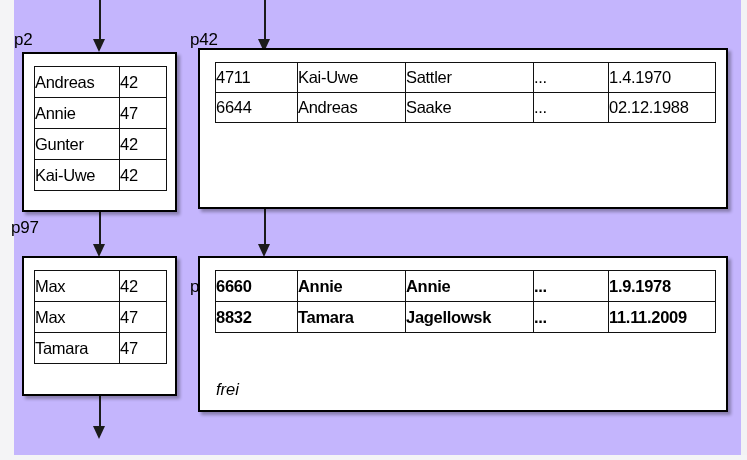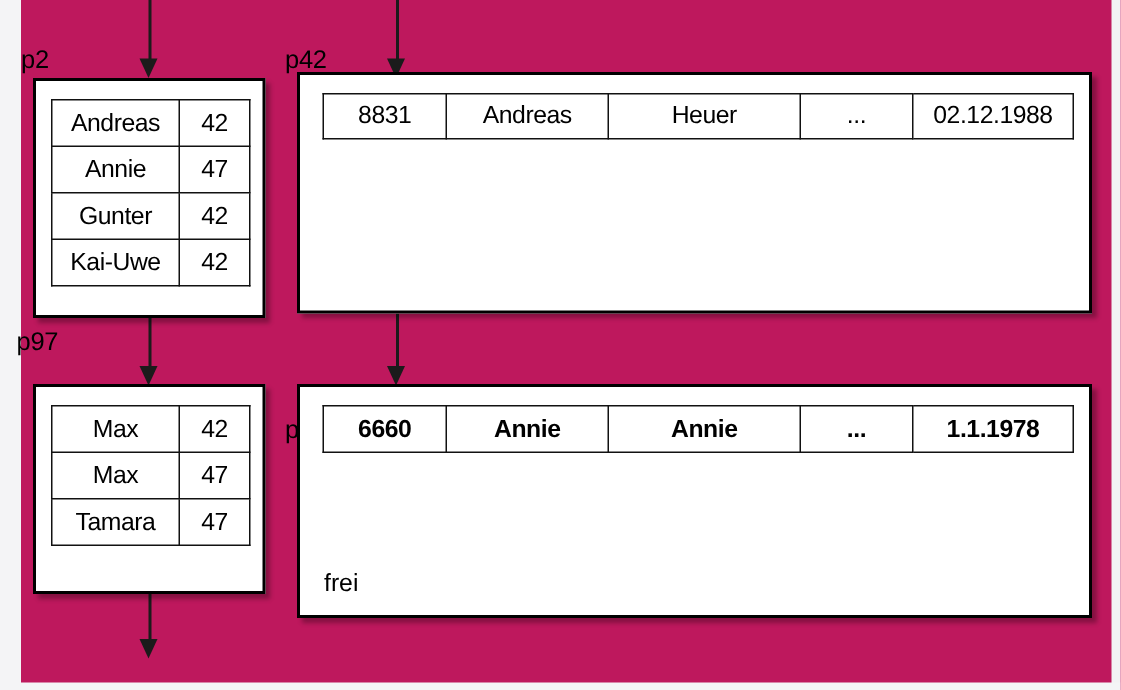--- a/index.html
+++ b/index.html
@@ -8,21 +8,21 @@
     background: #ffffff;
   }
   body {
     font-family: "Liberation Sans", sans-serif;
     -webkit-font-smoothing: antialiased;
   }
   #canvas {
     position: relative;
     width: 747px;
     height: 460px;
-    background: #be185d;
+    background: #c4b5fd;
     overflow: hidden;
     box-sizing: border-box;
   }
   
   #edge-left {
     position: absolute; left: 0; top: 0; width: 14px; height: 460px;
     background: #f4f4f6;
   }
   #edge-right {
     position: absolute; right: 0; top: 0; width: 6px; height: 460px;
@@ -51,31 +51,31 @@
 
   
   .grid {
     position: absolute;
     border-collapse: collapse;
     table-layout: fixed;
     background: #ffffff;
   }
   .grid td {
     border: 1.3px solid #111111;
-    text-align: center;
     vertical-align: middle;
     color: #000000;
     font-size: 16.5px;
     padding: 0;
     white-space: nowrap;
     letter-spacing: -0.3px;
   }
 
   .frei {
     position: absolute;
+    font-style: italic;
     font-size: 16.5px;
     color: #000000;
   }
 
   
   .arrow {
     position: absolute;
   }
   .arrow .shaft {
     position: absolute;
@@ -162,23 +162,30 @@
     <table class="grid" style="left:15px; top:12px; width:500px;">
       <colgroup>
         <col style="width:82px">
           <col style="width:108px">
           <col style="width:128px">
         <col style="width:75px">
           <col style="width:107px">
       </colgroup>
       <tbody>
         <tr style="height:30px;">
-          <td>8831</td>
+          <td>4711</td>
+          <td>Kai-Uwe</td>
+          <td>Sattler</td>
+          <td>...</td>
+          <td>1.4.1970</td>
+        </tr>
+        <tr style="height:30px;">
+          <td>6644</td>
           <td>Andreas</td>
-          <td>Heuer</td>
+          <td>Saake</td>
           <td>...</td>
           <td>02.12.1988</td>
         </tr>
       </tbody>
     </table>
   </div>
 
   <div class="page-label" style="left:11px; top:218px;">p97</div>
   <div class="page-box" style="left:22px; top:256px; width:155px; height:140px;">
     <table class="grid" style="left:10px; top:12px; width:132px;">
@@ -212,20 +219,27 @@
           <col style="width:128px">
         <col style="width:75px">
           <col style="width:107px">
       </colgroup>
       <tbody>
         <tr style="height:31px;">
           <td>6660</td>
           <td>Annie</td>
           <td>Annie</td>
           <td>...</td>
-          <td>1.1.1978</td>
+          <td>1.9.1978</td>
+        </tr>
+        <tr style="height:31px;">
+          <td>8832</td>
+          <td>Tamara</td>
+          <td>Jagellowsk</td>
+          <td>...</td>
+          <td>11.11.2009</td>
         </tr>
       </tbody>
     </table>
     <div class="frei" style="left:16px; top:122px;">frei</div>
   </div>
 
 </div>
 
 </body></html>

